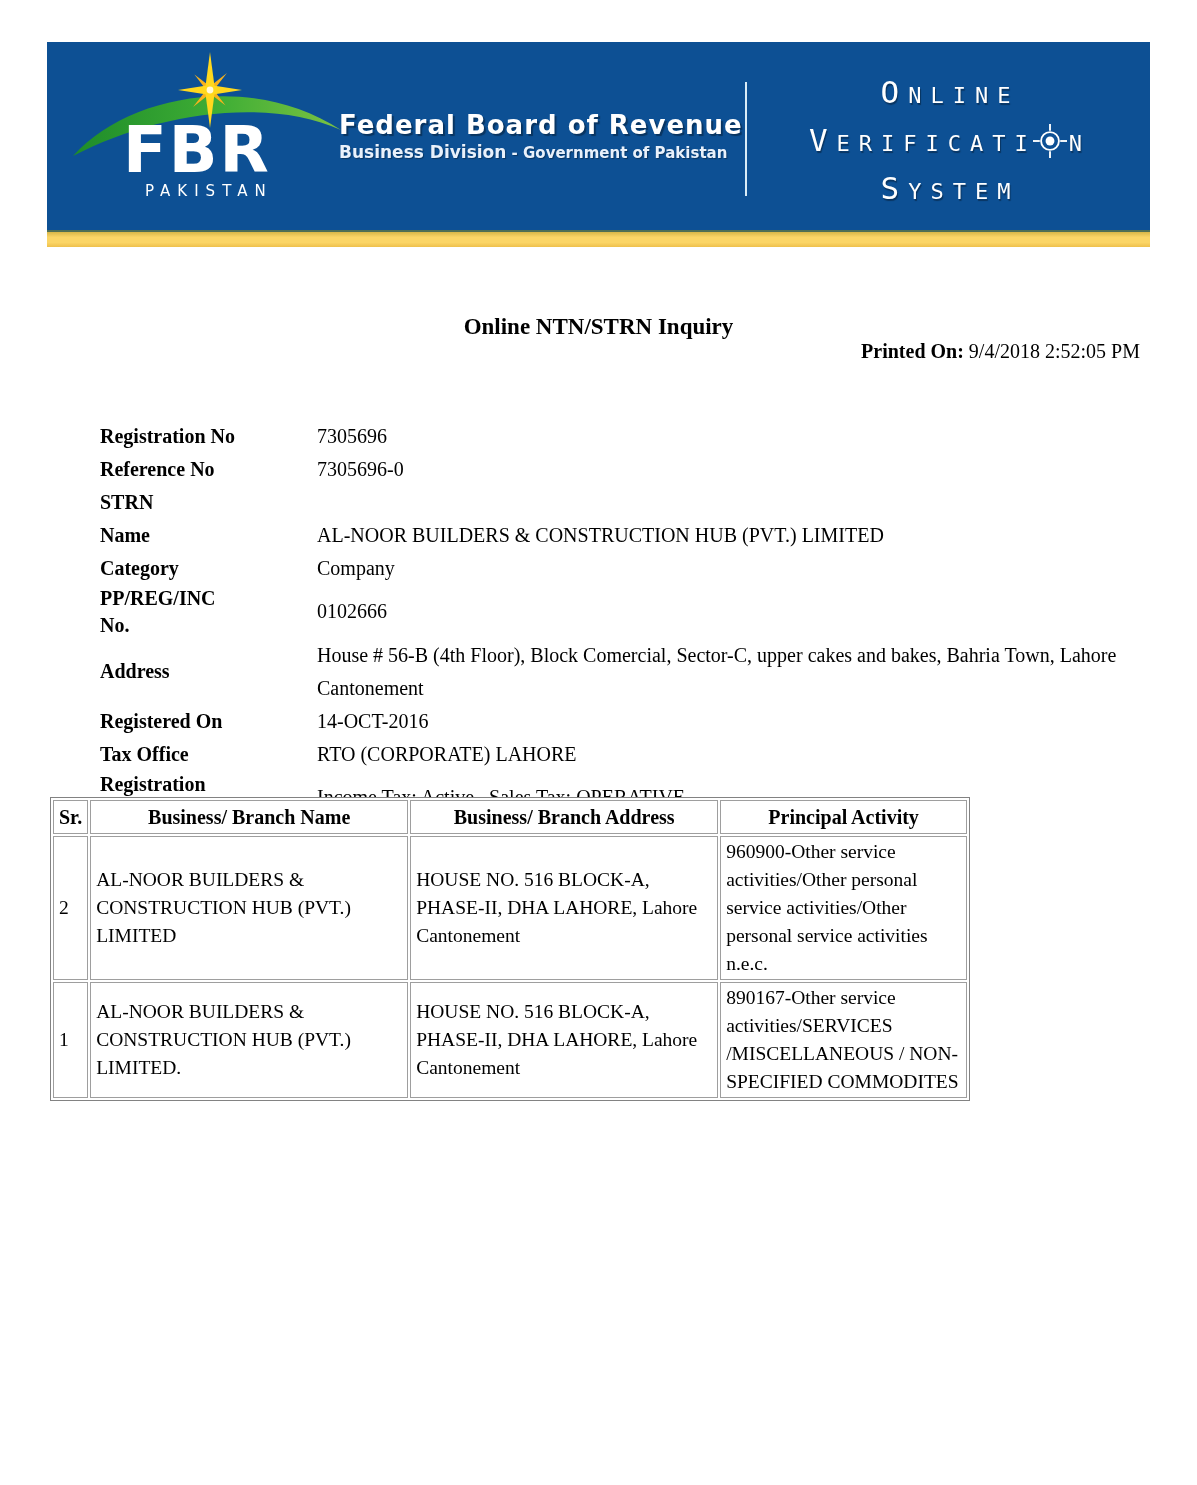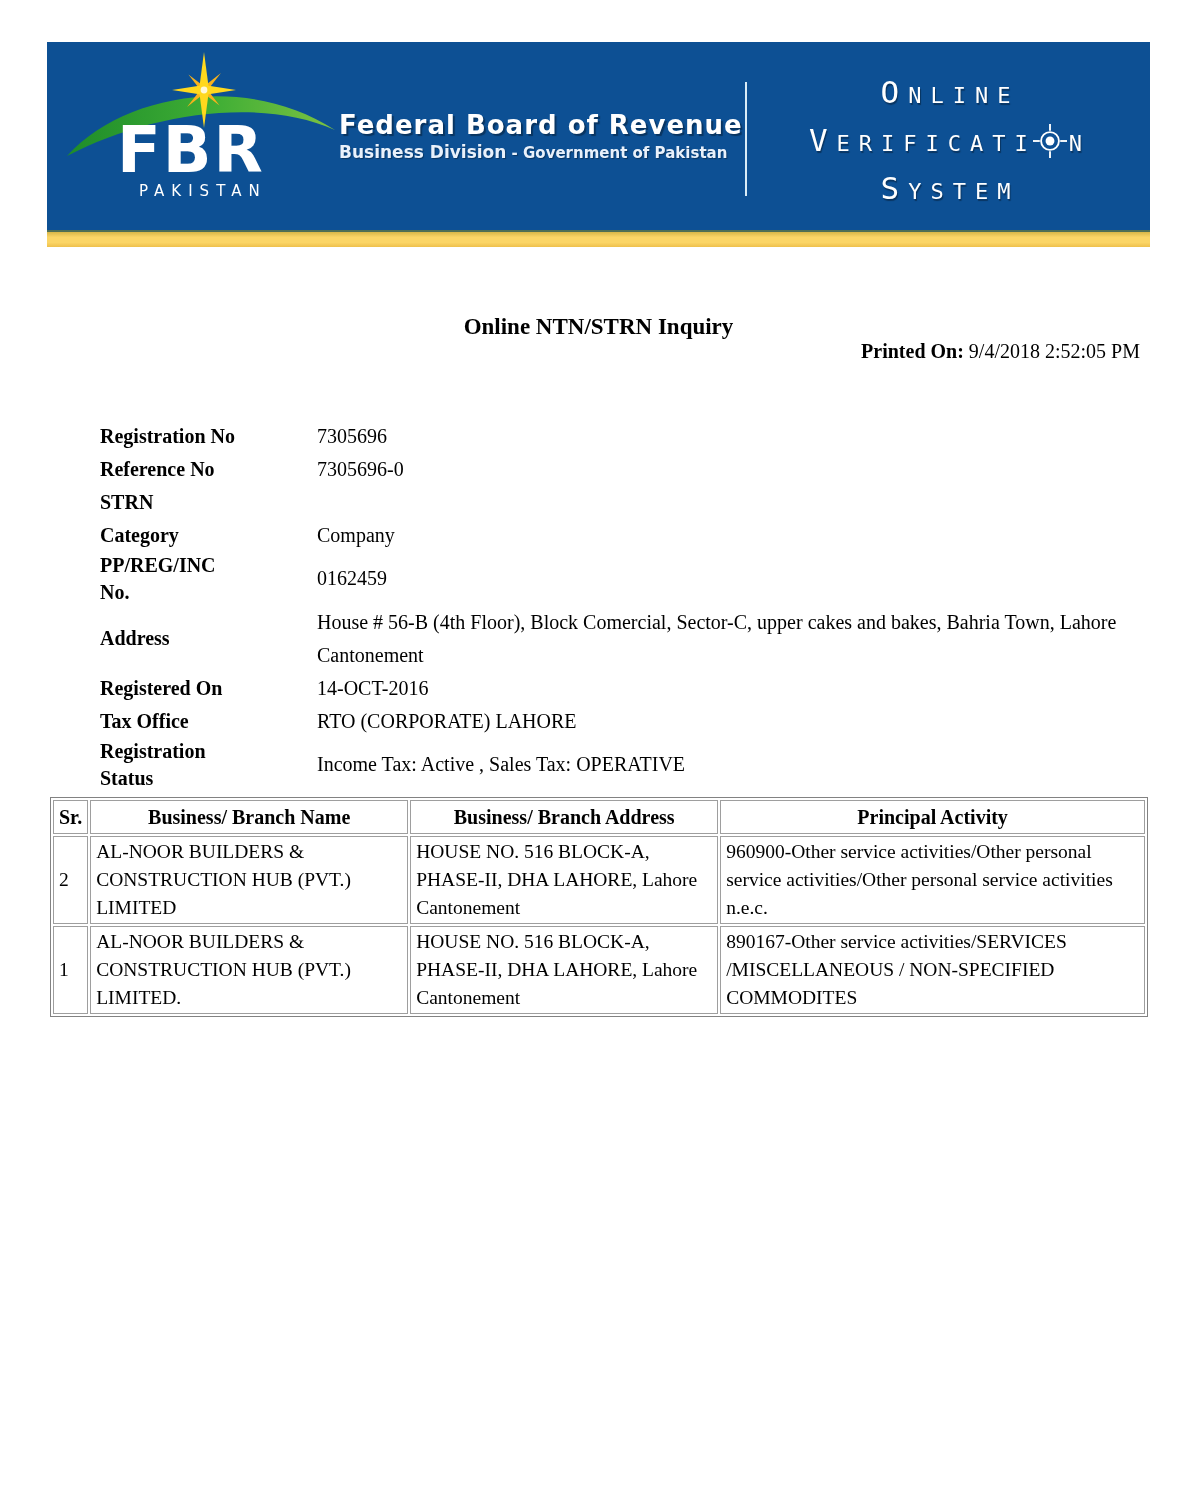--- a/index.html
+++ b/index.html
@@ -20,21 +20,21 @@
     width:1103px; height:188px;
     background:#0D5094;
   }
   .yellow-stripe {
     position:absolute; left:47px; top:230px;
     width:1103px; height:17px;
     background:linear-gradient(180deg,#d8b648 0%,#fbd566 35%,#fbd566 70%,#eec04c 100%);
     border-top:2px solid #4e6e55;
   }
 
-  .logo { position:absolute; left:14px; top:10px; }
+  .logo { position:absolute; left:20px; top:10px; }
 
   .org-block { position:absolute; left:292px; top:68px; white-space:nowrap; }
   .org-title {
     font-family:"DejaVu Sans", sans-serif;
     font-weight:bold; font-size:26px; color:#ffffff;
     letter-spacing:1px;
     text-shadow:2px 2px 1px rgba(0,0,0,0.35);
   }
   .org-sub {
     margin-top:2px;
@@ -88,21 +88,21 @@
     padding-right:32px;
     margin-left:45px;
   }
   .dvalue { flex:1; font-size:20px; line-height:33px;margin-left:40px; }
 
   
   .branch-table-wrap { position:absolute; top:797px; left:50px; }
   table.branch {
     border-collapse:separate; border-spacing:2px;
     border:1px solid #828282;
-    width:1098px;
+    width:920px;
     font-size:19.5px;
     background:#ffffff;
   }
   table.branch th, table.branch td {
     border:1px solid #9e9e9e;
     padding:1px 5px;
     vertical-align:middle;
   }
   table.branch th {
     font-weight:bold; text-align:center; height:34px; font-size:20px;
@@ -180,26 +180,30 @@
       <div class="dvalue">7305696</div>
     </div>
     <div class="drow">
       <div class="dlabel">Reference No</div>
       <div class="dvalue">7305696-0</div>
     </div>
     <div class="drow">
       <div class="dlabel">STRN</div>
     </div>
     <div class="drow">
+      <div class="dlabel">Name</div>
+      <div class="dvalue">AL-NOOR BUILDERS &amp; CONSTRUCTION HUB (PVT.) LIMITED</div>
+    </div>
+    <div class="drow">
       <div class="dlabel">Category</div>
       <div class="dvalue">Company</div>
     </div>
     <div class="drow">
       <div class="dlabel">PP/REG/INC No.</div>
-      <div class="dvalue">0162459</div>
+      <div class="dvalue">0102666</div>
     </div>
     <div class="drow">
       <div class="dlabel">Address</div>
       <div class="dvalue">House # 56-B (4th Floor), Block Comercial, Sector-C, upper cakes and bakes, Bahria Town, Lahore Cantonement</div>
     </div>
     <div class="drow">
       <div class="dlabel">Registered On</div>
       <div class="dvalue">14-OCT-2016</div>
     </div>
     <div class="drow">

